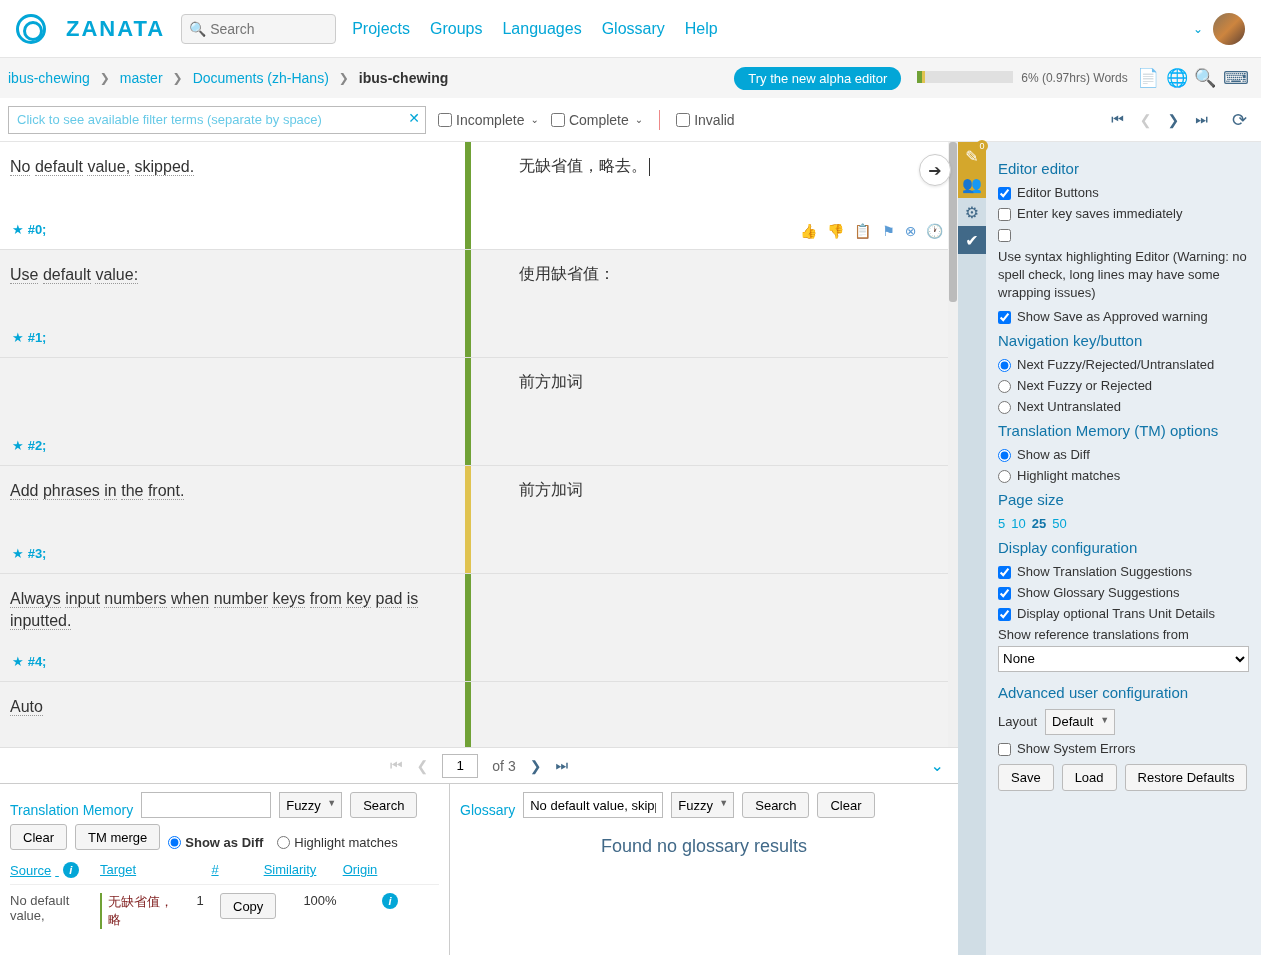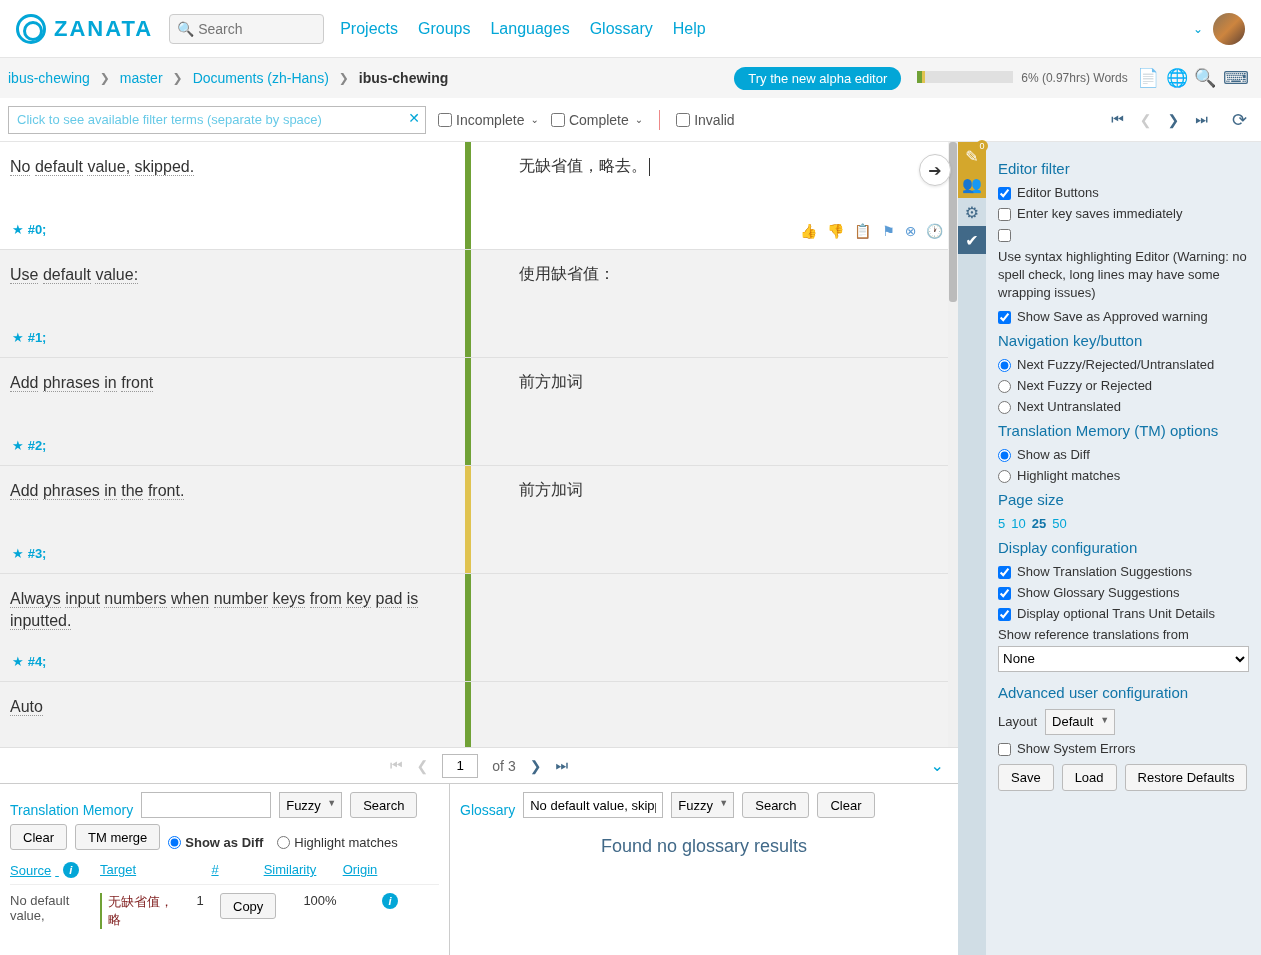--- a/index.html
+++ b/index.html
@@ -1,18 +1,18 @@
 <!DOCTYPE html>
 <html><head>
 <meta charset="utf-8">
 <style>
 * { box-sizing: border-box; margin: 0; padding: 0; }
 body { font-family: -apple-system, BlinkMacSystemFont, "Segoe UI", Arial, sans-serif; font-size: 14px; color: #333; background: #fff; overflow: hidden; }
 .topbar { display: flex; align-items: center; height: 58px; padding: 0 16px; border-bottom: 1px solid #e5e5e5; gap: 16px; }
-.logo { display: flex; align-items: center; gap: 8px; color: #03A6D7; font-weight: bold; font-size: 22px; letter-spacing: 2px; cursor: pointer; }
+.logo { display: flex; align-items: center; gap: 20px; color: #03A6D7; font-weight: bold; font-size: 22px; letter-spacing: 2px; cursor: pointer; }
 .logo-icon { width: 30px; height: 30px; border: 3px solid #03A6D7; border-radius: 50%; position: relative; }
 .logo-icon::before { content:''; position:absolute; width: 14px; height: 14px; border: 3px solid #03A6D7; border-radius: 50%; top: 4px; left: 4px;}
 .search-box { position: relative; }
 .search-box input { width: 155px; height: 30px; border: 1px solid #ccc; border-radius: 4px; padding: 0 8px 0 28px; font-size: 14px; background:#f5f5f5;}
 .search-box .sicon { position: absolute; left: 8px; top: 7px; color: #888; font-size: 14px;}
 .topnav { display: flex; gap: 20px; }
 .topnav a { color: #03A6D7; text-decoration: none; font-size: 16px; cursor: pointer;}
 .topright { margin-left: auto; display: flex; align-items: center; gap: 10px;}
 .caretd { color:#03A6D7; font-size:12px; cursor:pointer;}
 .avatar { width: 32px; height: 32px; border-radius: 50%; background: linear-gradient(135deg,#8B7355 0%,#CD853F 50%,#5c4033 100%); }
@@ -219,21 +219,20 @@
             <div class="src-text"><span>Use</span> <span>default</span> <span>value:</span></div>
             <div class="bookmark">★ <b>#1;</b></div>
           </div>
           <div class="status-bar "></div>
           <div class="tgt-cell">
             <div class="tgt-text">使用缺省值：</div>
           </div>
         </div>
         <div class="row inactive">
           <div class="src-cell">
-            <div class="src-text"><span>Add</span> <span>phrases</span> <span>in</span> <span>front</span></div>
             <div class="bookmark">★ <b>#2;</b></div>
           </div>
           <div class="status-bar "></div>
           <div class="tgt-cell">
             <div class="tgt-text">前方加词</div>
           </div>
         </div>
         <div class="row inactive">
           <div class="src-cell">
             <div class="src-text"><span>Add</span> <span>phrases</span> <span>in</span> <span>the</span> <span>front.</span></div>
@@ -326,21 +325,21 @@
       </div>
     </div>
   </div>
   <div class="vtabs">
     <div class="vtab gold">✎<span class="badge">0</span></div>
     <div class="vtab gold">👥</div>
     <div class="vtab">⚙</div>
     <div class="vtab ch">✔</div>
   </div>
   <div class="side-panel">
-    <div class="sp-h">Editor filter</div>
+    <div class="sp-h">Editor editor</div>
     <label class="sp-opt">
         <input type="checkbox" checked="" style="">
         <span>Editor Buttons</span>
       </label>
     <label class="sp-opt">
         <input type="checkbox" style="">
         <span>Enter key saves immediately</span>
       </label>
     <label class="sp-opt">
         <input type="checkbox" style="">

